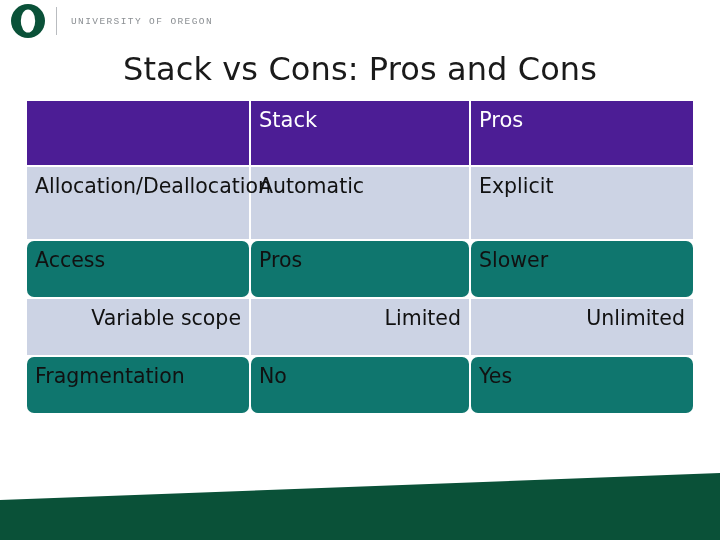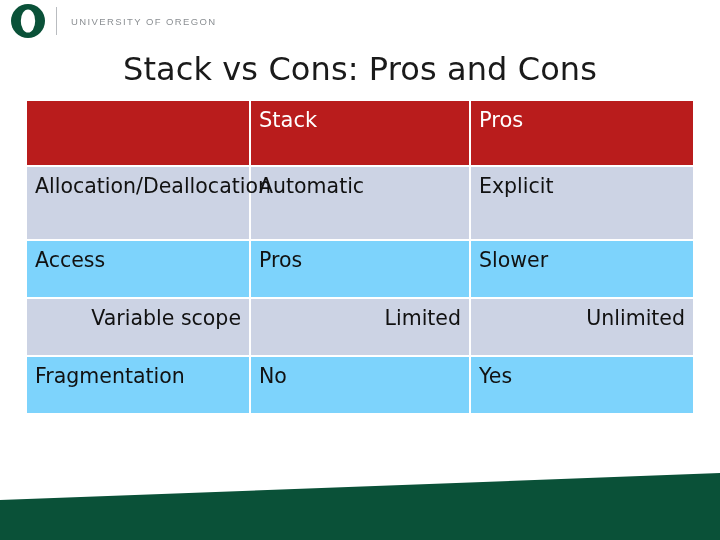--- a/index.html
+++ b/index.html
@@ -34,21 +34,21 @@
     justify-content: center;
   }
   .brand-divider {
     width: 1px;
     height: 28px;
     background: #b9bcc0;
     margin-left: 6px;
     margin-right: 14px;
   }
   .brand-text {
-    font-family: Liberation Sans, sans-serif;
+    font-family: Liberation Mono, monospace;
     font-size: 9.5px;
     letter-spacing: 1.4px;
     color: #8b8f93;
     white-space: nowrap;
   }
 
   
   .slide-title {
     position: absolute;
     left: 0;
@@ -82,28 +82,28 @@
   table.cmp th, table.cmp td {
     padding: 6px 8px 6px 8px;
     text-align: left;
     vertical-align: top;
     font-weight: normal;
     font-size: 20.5px;
     line-height: 26px;
     color: #111111;
   }
   table.cmp thead th {
-    background: #b91c1c;
+    background: #4c1d95;
     color: #ffffff;
     height: 52px;
     vertical-align: top;
     font-size: 21px;
   }
   tr.band-a td { background: #ccd3e4; }
-  tr.band-b td { background: #7dd3fc; }
+  tr.band-b td { background: #0f766e; border-radius: 7px; }
   tr.r-alloc td { height: 60px; }
   tr.r-access td { height: 44px; }
   tr.r-scope td { height: 44px; text-align: right; }
   tr.r-frag  td { height: 44px; }
 
   
   .wedge {
     position: absolute;
     left: 0;
     bottom: 0;

